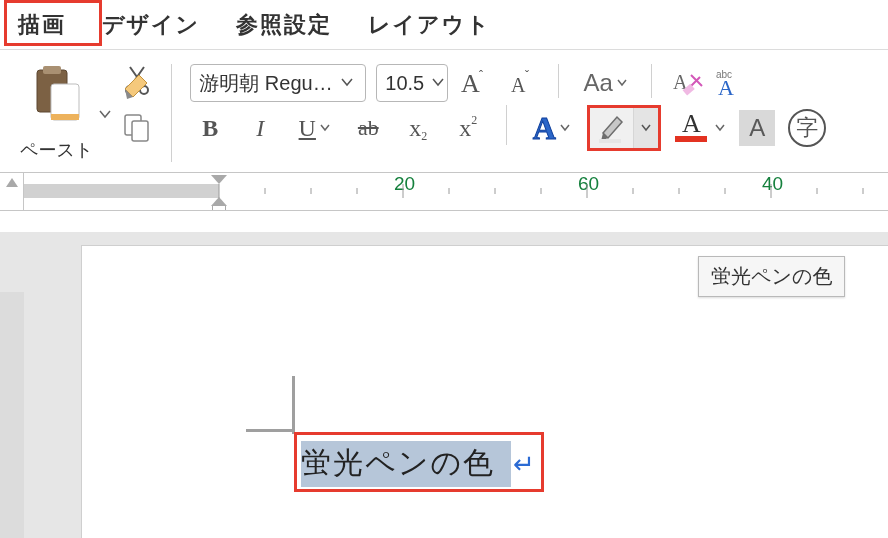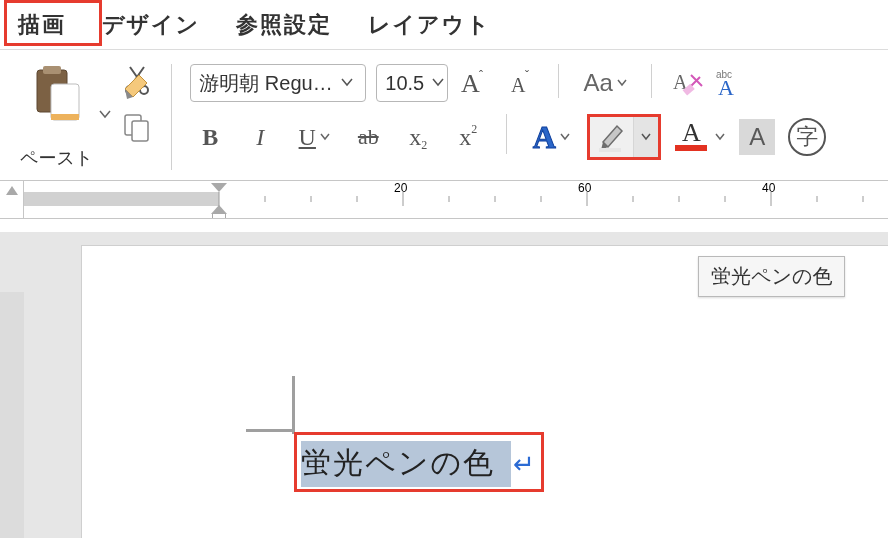--- a/index.html
+++ b/index.html
@@ -76,36 +76,36 @@
     .paste-main {
       display: flex;
       flex-direction: column;
       align-items: center;
     }
     .paste-icon {
       width: 56px; height: 60px;
       display: flex; align-items: center; justify-content: center;
       position: relative;
     }
-    .paste-label { font-size: 18px; margin-top: 22px; color: #333; }
+    .paste-label { font-size: 18px; margin-top: 14px; color: #333; }
     .paste-dropdown { font-size: 12px; color: #666; align-self: flex-start; margin-top: 44px; }
     .small-tools {
       display: flex; flex-direction: column; gap: 16px;
       margin-left: 4px;
     }
     .icon-btn {
       width: 32px; height: 32px;
       display: flex; align-items: center; justify-content: center;
       cursor: pointer;
     }
     
     .font-rows {
       display: flex;
       flex-direction: column;
-      gap: 12px;
+      gap: 3px;
     }
     .font-row {
       display: flex;
       align-items: center;
       gap: 10px;
     }
     .combo {
       border: 1px solid #b7b7b7;
       border-radius: 4px;
       background: #fff;
@@ -211,21 +211,21 @@
       left: 24px; right: 0; top: 0; bottom: 0;
       overflow: hidden;
     }
     .ruler-gray {
       position: absolute; left: 0; top: 11px; width: 195px; height: 14px;
       background: #d1d1d1;
     }
     .ruler-num {
       position: absolute;
       top: 0;
-      font-size: 12px; color: #000000; font-family: sans-serif;
+      font-size: 19px; color: #15803d; font-family: sans-serif;
     }
     .ruler-ticks {
       position: absolute; left: 0; right: 0; top: 11px; height: 14px;
     }
     .indent-top, .indent-bot {
       position: absolute;
       left: 195px;
       width: 0; height: 0;
     }
     .indent-top {

